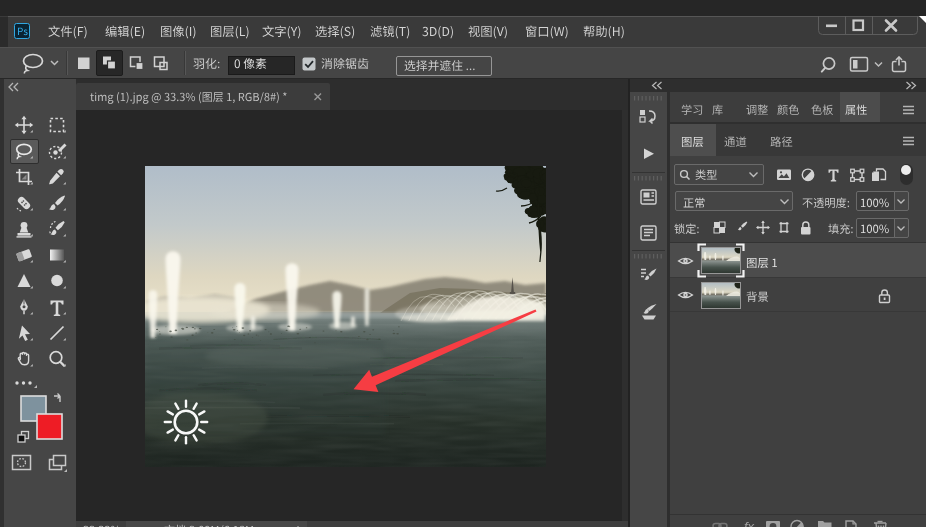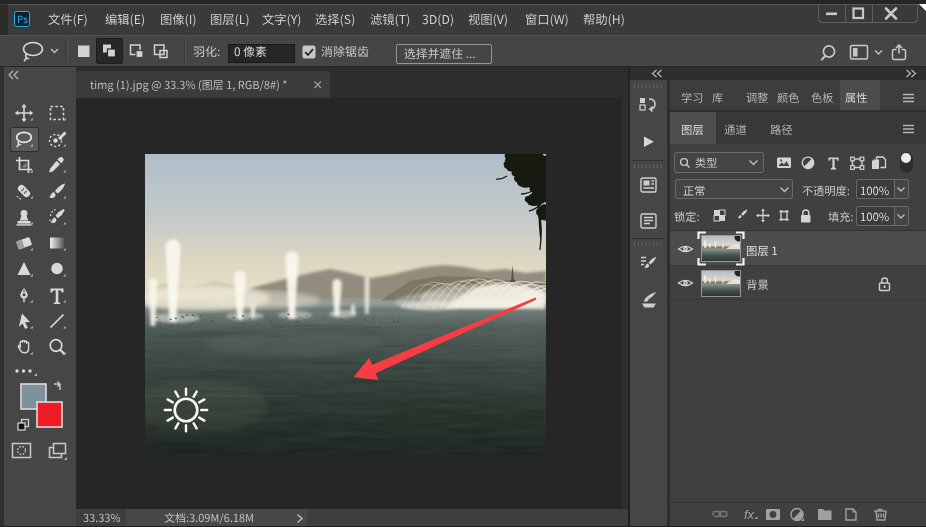--- a/index.html
+++ b/index.html
@@ -1,15 +1,15 @@
 <!DOCTYPE html>
 <html><head><meta charset="utf-8"><style>
 html,body{margin:0;padding:0;width:926px;height:527px;overflow:hidden;background:#262626;
 font-family:"Liberation Sans",sans-serif;}
-#page{position:absolute;left:0;top:4px;width:926px;height:419px;}
+#page{position:absolute;left:0;top:16px;width:926px;height:419px;}
 .a{position:absolute;}
 svg.t{position:absolute;overflow:visible;}
 </style></head><body>
 <div id="page">
 <svg style="position:absolute;width:0;height:0">
       <defs>
         <path id="g23" d="M101 0H160L188 229H336L309 0H369L396 229H500V292H404L425 458H522V521H432L458 726H398L372 521H223L249 726H190L164 521H62V458H157L136 292H40V229H128ZM195 292 216 458H365L344 292Z"></path>
         <path id="g25" d="M205 284C306 284 372 369 372 517C372 663 306 746 205 746C105 746 39 663 39 517C39 369 105 284 205 284ZM205 340C147 340 108 400 108 517C108 634 147 690 205 690C263 690 302 634 302 517C302 400 263 340 205 340ZM226 -13H288L693 746H631ZM716 -13C816 -13 882 71 882 219C882 366 816 449 716 449C616 449 550 366 550 219C550 71 616 -13 716 -13ZM716 43C658 43 618 102 618 219C618 336 658 393 716 393C773 393 814 336 814 219C814 102 773 43 716 43Z"></path>
         <path id="g28" d="M239 -196 295 -171C209 -29 168 141 168 311C168 480 209 649 295 792L239 818C147 668 92 507 92 311C92 114 147 -47 239 -196Z"></path>
         <path id="g29" d="M99 -196C191 -47 246 114 246 311C246 507 191 668 99 818L42 792C128 649 171 480 171 311C171 141 128 -29 42 -171Z"></path>

